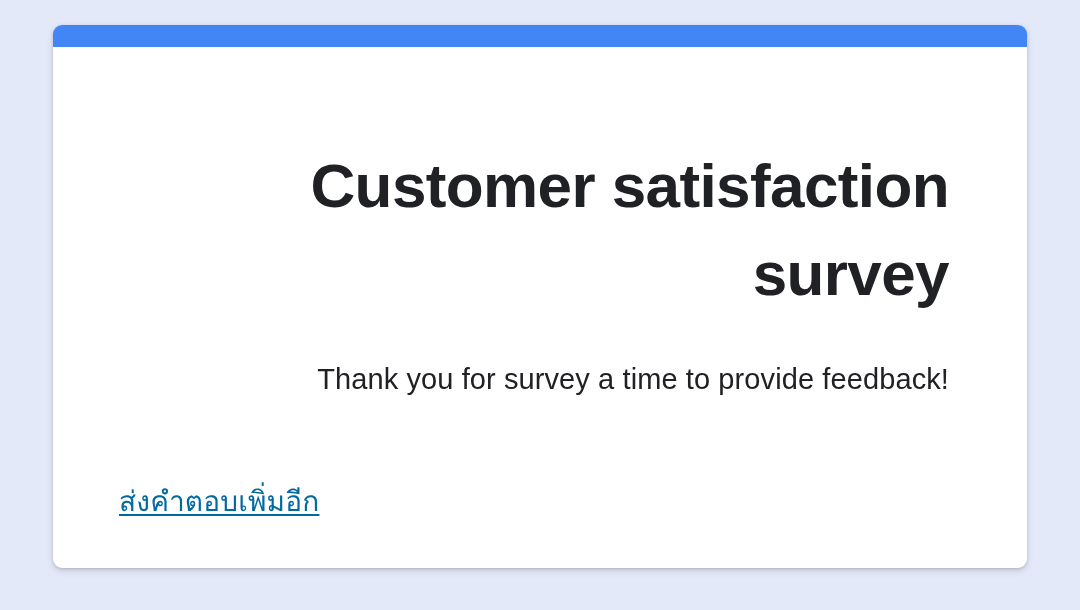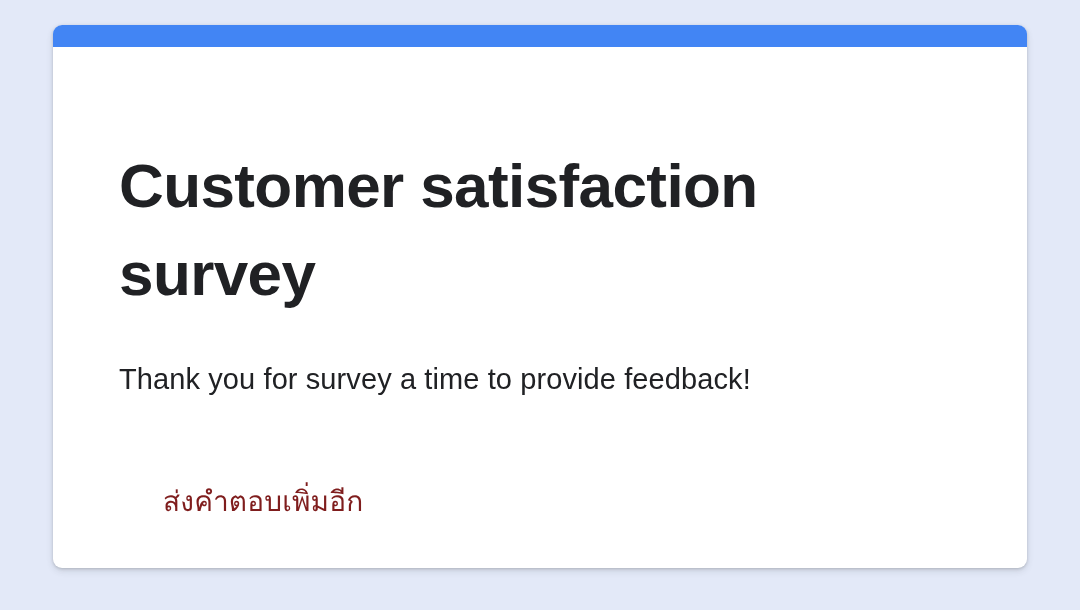--- a/index.html
+++ b/index.html
@@ -47,20 +47,21 @@
   }
 
   .card-body {
     position: absolute;
     left: 0;
     top: 22px;
     right: 0;
     bottom: 0;
     padding: 16px 66px;
     box-sizing: border-box;
+    text-align: right;
   }
 
   .form-title {
     margin: 0;
     padding: 0;
     position: absolute;
     left: 66px;
     top: 95px;
     width: 830px;
     font-size: 62px;
@@ -85,26 +86,26 @@
   .resubmit-link-wrap {
     position: absolute;
     left: 66px;
     top: 435px;
   }
 
   .resubmit-link {
     display: inline-block;
     font-size: 28px;
     line-height: 40px;
-    color: #7f1d1d;
+    color: #0369a1;
+    text-decoration: underline;
     text-underline-offset: 3px;
     text-decoration-thickness: 2px;
     cursor: pointer;
     letter-spacing: 0.2px;
-    margin-left: 44px;
   }
 </style>
 </head>
 <body>
 
 <div class="page">
 
   <div class="form-card">
 
     <div class="card-accent-bar"></div>

